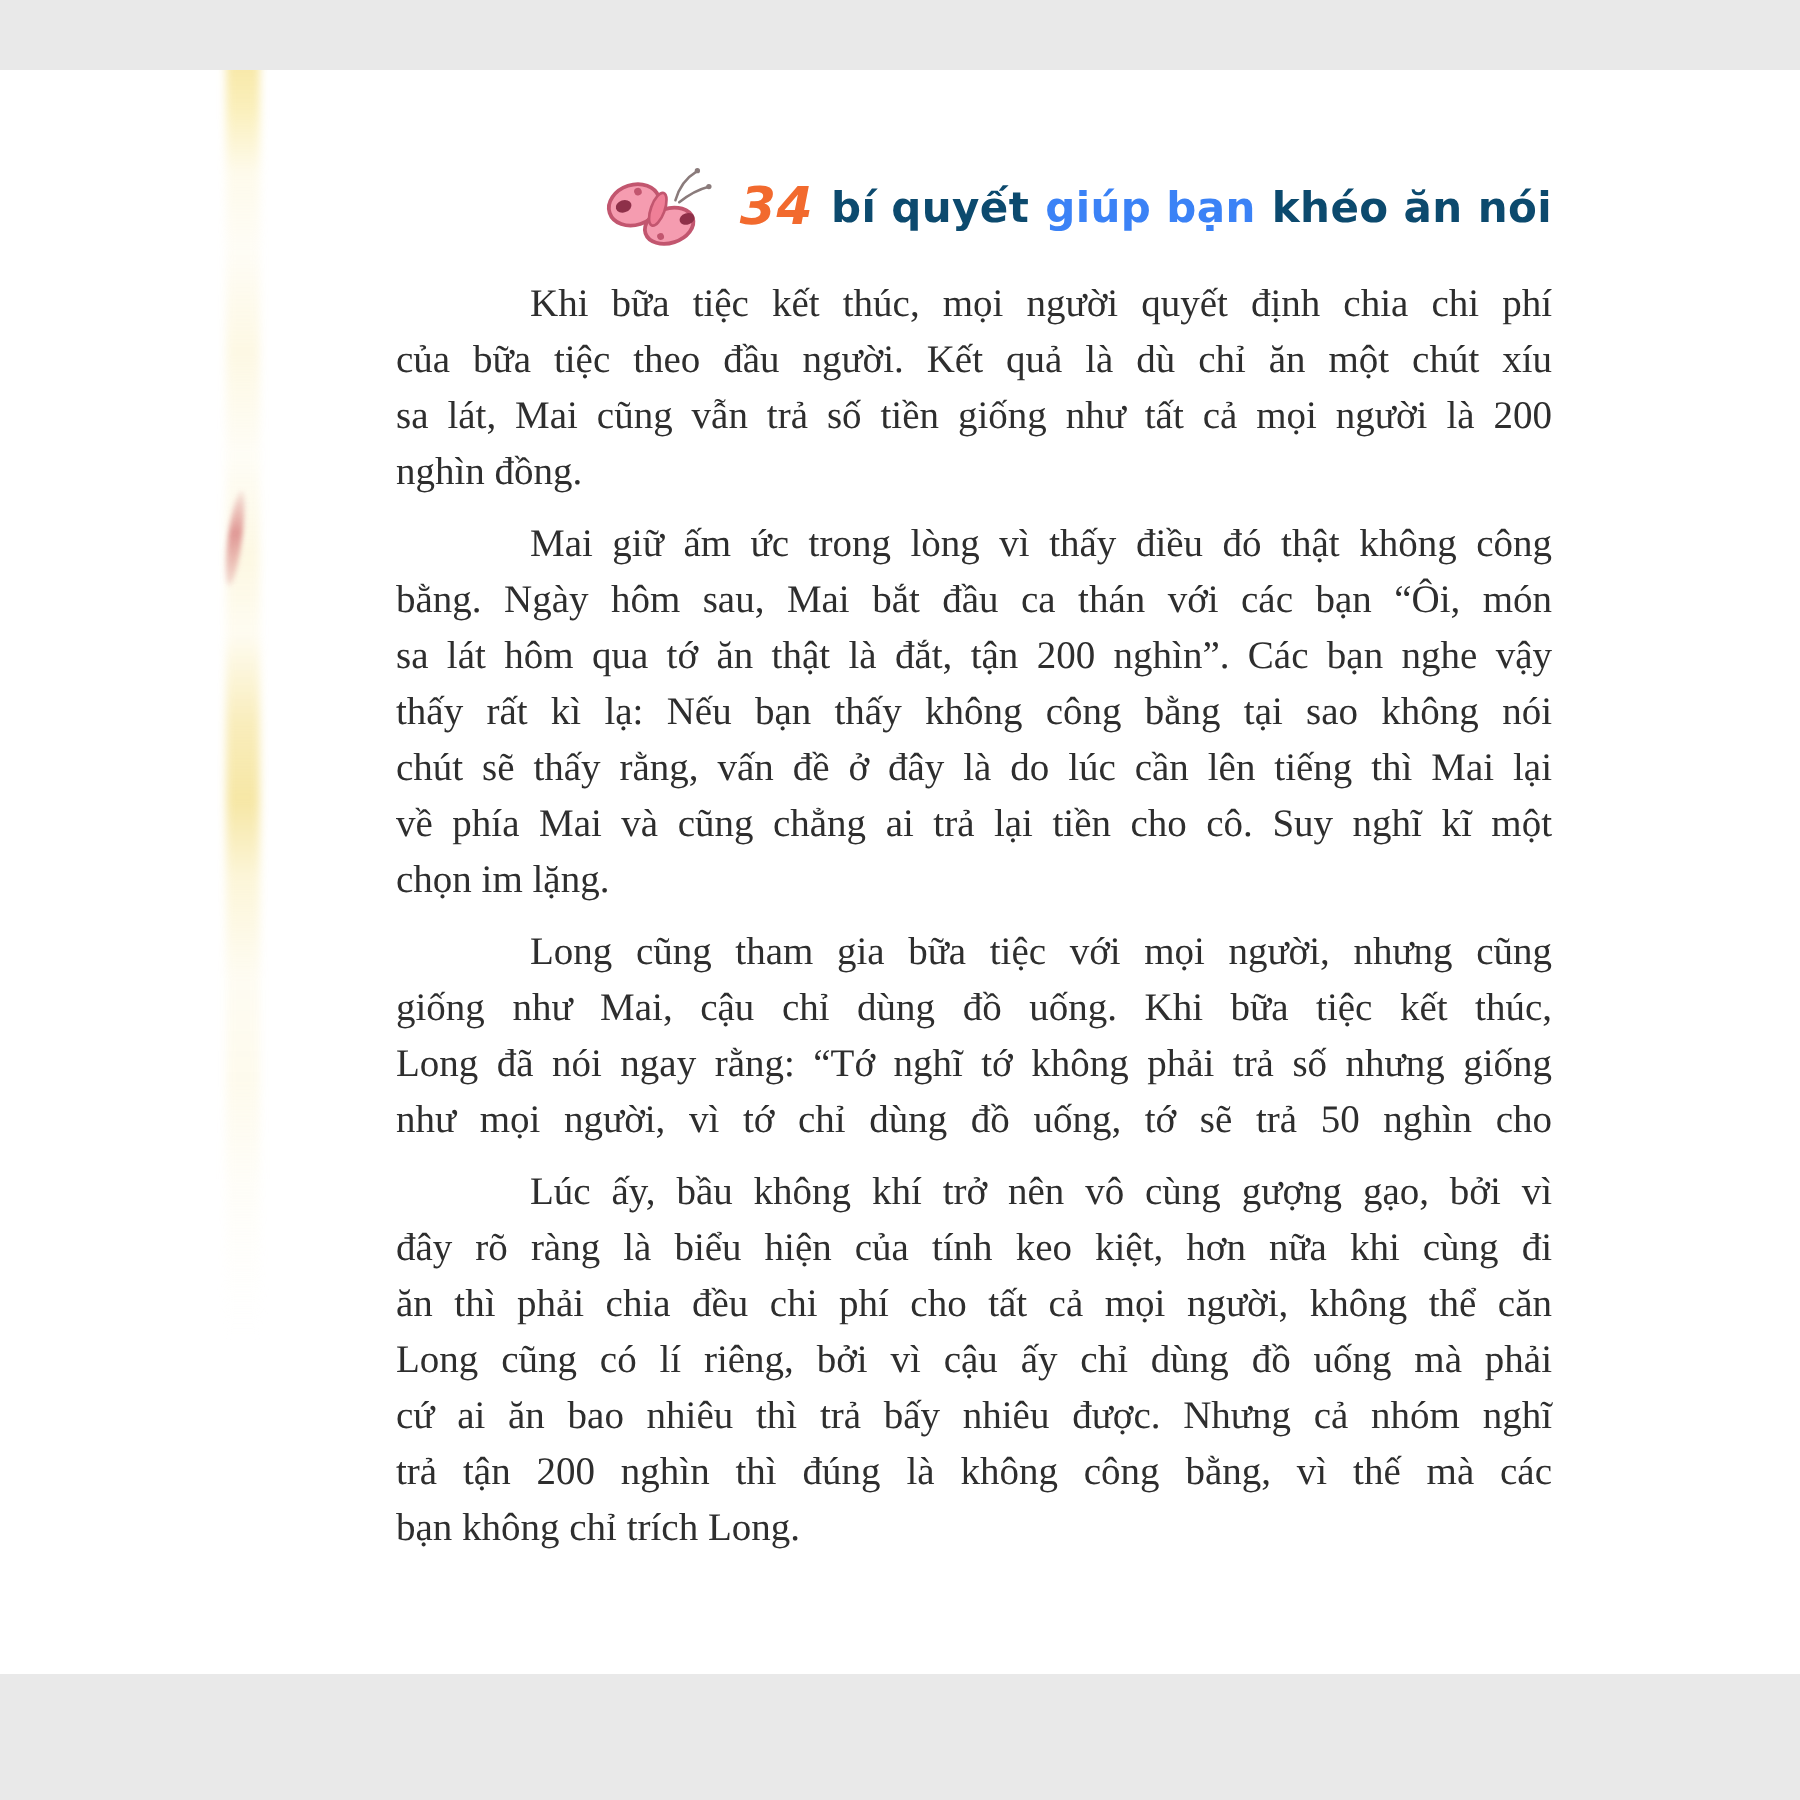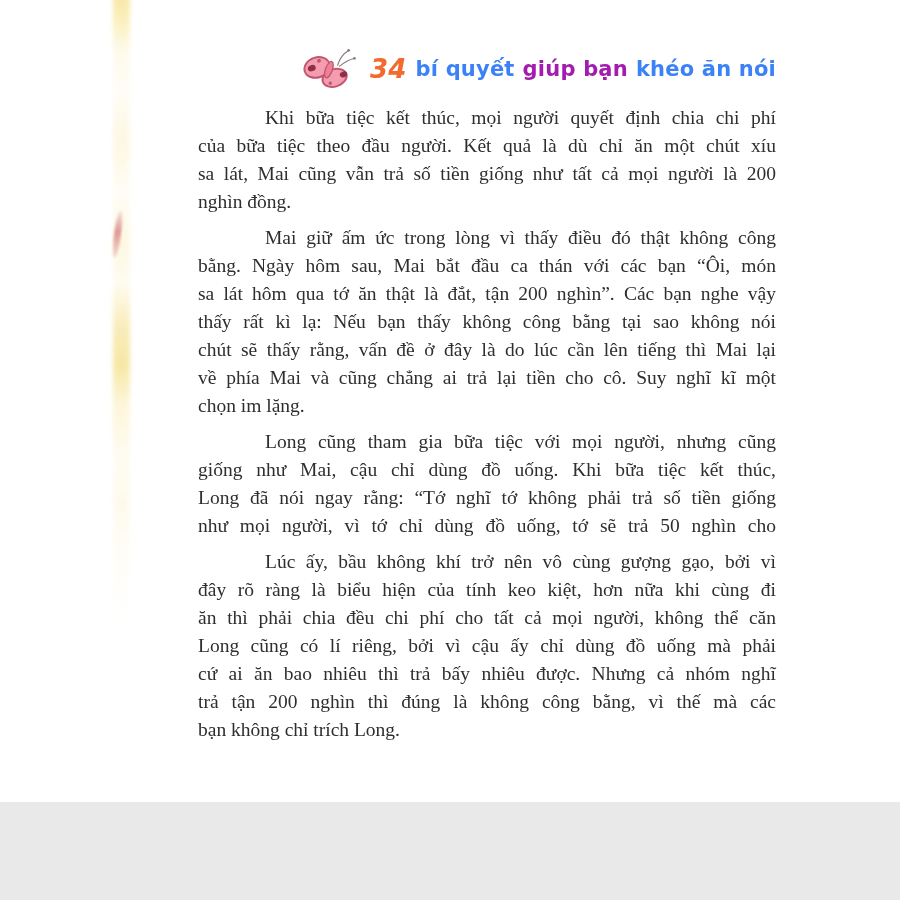--- a/index.html
+++ b/index.html
@@ -2,20 +2,21 @@
 <html><head>
 <meta charset="utf-8">
 <style>
   html,body{margin:0;padding:0;background:#e9e9e9;}
   .canvas{
     position:relative;
     width:900px;height:802px;
     background:#ffffff;
     overflow:hidden;
     font-family:"Liberation Serif","DejaVu Serif",serif;
+    margin-top:35px;
   }
 
   
   .edge-strip{
     position:absolute;left:113px;top:-6px;width:17px;height:640px;
     filter:blur(2.2px);
     background:linear-gradient(180deg,
       rgba(247,230,160,0.95) 0%,
       rgba(250,238,181,0.90) 4%,
       rgba(253,247,220,0.55) 9%,
@@ -44,22 +45,22 @@
   
   .header{
     position:absolute;top:46px;right:124px;height:46px;
     display:flex;align-items:center;gap:8px;
     font-family:"DejaVu Sans","Liberation Sans",sans-serif;
     font-weight:bold;white-space:nowrap;
   }
   .butterfly{width:58px;height:44px;flex:0 0 auto;margin-right:2px;}
   .hl{font-size:21px;letter-spacing:0.2px;}
   .hl-number{font-size:26px;font-style:italic;color:#f26a2e;margin-right:1px;}
-  .hl-green{color:#3b82f6;}
-  .hl-purple{color:#a21caf;}
+  .hl-green{color:#0c4a6e;}
+  .hl-purple{color:#3b82f6;}
 
   
   .body-text{
     position:absolute;left:198px;top:104px;width:578px;
     font-size:19.5px;line-height:28px;color:#2e2e2e;
   }
   .para{margin:0 0 8px 0;}
   .para:last-child{margin-bottom:0;}
   .line{text-align:justify;text-align-last:justify;}
   .line.last{text-align-last:left;}
@@ -115,21 +116,21 @@
         <div class="line">bằng. Ngày hôm sau, Mai bắt đầu ca thán với các bạn “Ôi, món</div>
         <div class="line">sa lát hôm qua tớ ăn thật là đắt, tận 200 nghìn”. Các bạn nghe vậy</div>
         <div class="line">thấy rất kì lạ: Nếu bạn thấy không công bằng tại sao không nói</div>
         <div class="line">chút sẽ thấy rằng, vấn đề ở đây là do lúc cần lên tiếng thì Mai lại</div>
         <div class="line">về phía Mai và cũng chẳng ai trả lại tiền cho cô. Suy nghĩ kĩ một</div>
         <div class="line last">chọn im lặng.</div>
       </div>
     <div class="para">
         <div class="line">Long cũng tham gia bữa tiệc với mọi người, nhưng cũng</div>
         <div class="line">giống như Mai, cậu chỉ dùng đồ uống. Khi bữa tiệc kết thúc,</div>
-        <div class="line">Long đã nói ngay rằng: “Tớ nghĩ tớ không phải trả số tiền giống</div>
+        <div class="line">Long đã nói ngay rằng: “Tớ nghĩ tớ không phải trả số nhưng giống</div>
         <div class="line">như mọi người, vì tớ chỉ dùng đồ uống, tớ sẽ trả 50 nghìn cho</div>
       </div>
     <div class="para">
         <div class="line">Lúc ấy, bầu không khí trở nên vô cùng gượng gạo, bởi vì</div>
         <div class="line">đây rõ ràng là biểu hiện của tính keo kiệt, hơn nữa khi cùng đi</div>
         <div class="line">ăn thì phải chia đều chi phí cho tất cả mọi người, không thể căn</div>
         <div class="line">Long cũng có lí riêng, bởi vì cậu ấy chỉ dùng đồ uống mà phải</div>
         <div class="line">cứ ai ăn bao nhiêu thì trả bấy nhiêu được. Nhưng cả nhóm nghĩ</div>
         <div class="line">trả tận 200 nghìn thì đúng là không công bằng, vì thế mà các</div>
         <div class="line last">bạn không chỉ trích Long.</div>

